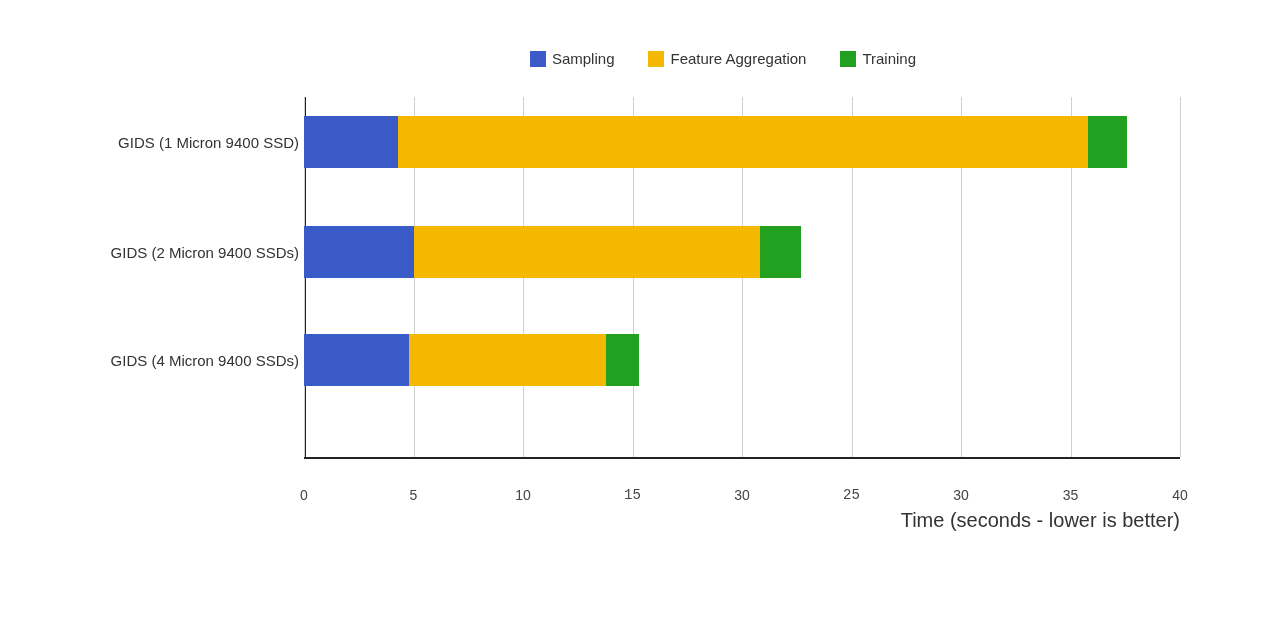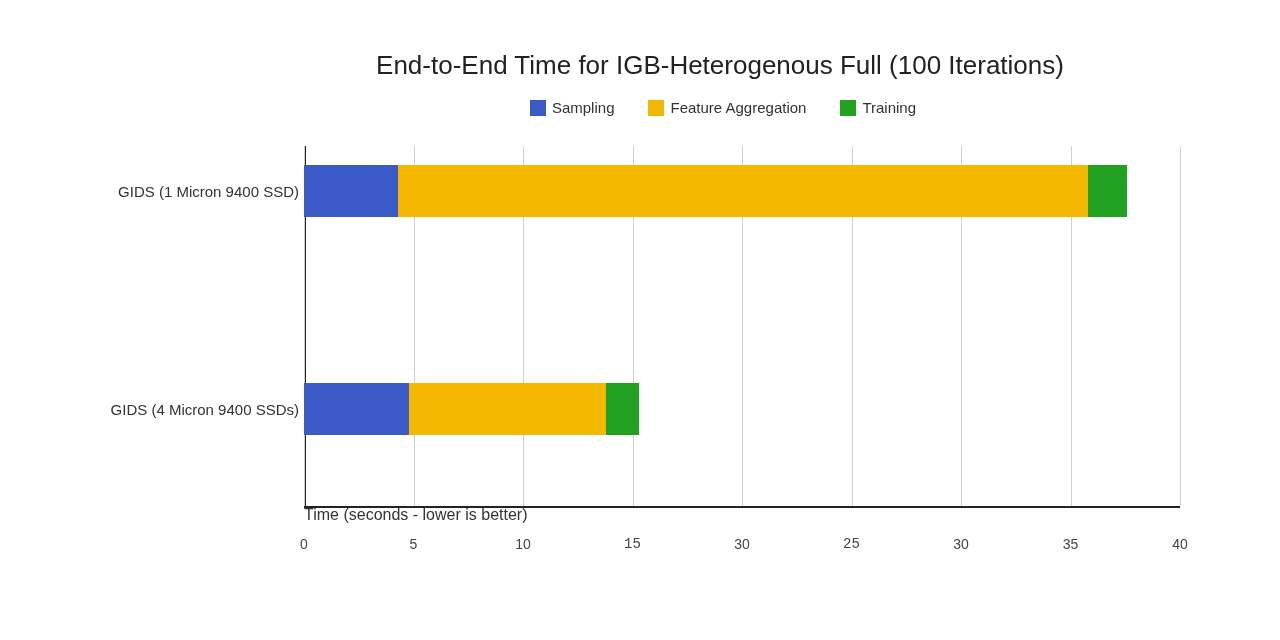--- a/index.html
+++ b/index.html
@@ -105,38 +105,38 @@
       right: 0;
       display: flex;
     }
     .x-tick {
       position: absolute;
       transform: translateX(-50%);
       font-size: 14px;
       color: #444;
     }
     .x-axis-label {
-      text-align: left;
-      font-size: 16px;
+      text-align: right;
+      margin-top: 52px;
+      font-size: 20px;
       color: #333;
     }
     .y-axis-line {
       position: absolute;
       left: 0;
       top: 0;
       bottom: 0;
       width: 2px;
       background: #222;
     }
   </style>
 </head>
 <body>
 
 <div class="chart-container">
-  <div class="chart-title">End-to-End Time for IGB-Heterogenous Full (100 Iterations)</div>
 
   <div class="legend">
     <div class="legend-item">
       <span class="legend-swatch" style="background:#3a5bc7;"></span>
       <span>Sampling</span>
     </div>
     <div class="legend-item">
       <span class="legend-swatch" style="background:#f5b800;"></span>
       <span>Feature Aggregation</span>
     </div>
@@ -164,20 +164,28 @@
       <div class="bar-row" style="top:10px;">
         <span class="bar-label">GIDS (1 Micron 9400 SSD)</span>
         <div class="bar-track" style="width: 100%; position: relative;">
 
         <div class="bar-segment" style="width: 10.75%; background: rgb(58, 91, 199);"></div>
             <div class="bar-segment" style="width: 78.75%; background: rgb(245, 184, 0);"></div>
             <div class="bar-segment" style="width: 4.5%; background: rgb(34, 160, 32);"></div>
           </div>
       </div>
 
+      <div class="bar-row" style="top:120px;">
+        <span class="bar-label">GIDS (2 Micron 9400 SSDs)</span>
+        <div class="bar-track" style="width: 100%; position: relative;">
+        <div class="bar-segment" style="width: 12.5%; background: rgb(58, 91, 199);"></div>
+            <div class="bar-segment" style="width: 39.5%; background: rgb(245, 184, 0);"></div>
+            <div class="bar-segment" style="width: 4.75%; background: rgb(34, 160, 32);"></div>
+          </div>
+      </div>
 
       <div class="bar-row" style="top:228px;">
         <span class="bar-label">GIDS (4 Micron 9400 SSDs)</span>
         <div class="bar-track" style="width: 100%; position: relative;">
         <div class="bar-segment" style="width: 12%; background: rgb(58, 91, 199);"></div>
             <div class="bar-segment" style="width: 22.5%; background: rgb(245, 184, 0);"></div>
             <div class="bar-segment" style="width: 3.75%; background: rgb(34, 160, 32);"></div>
           </div>
       </div>
 

